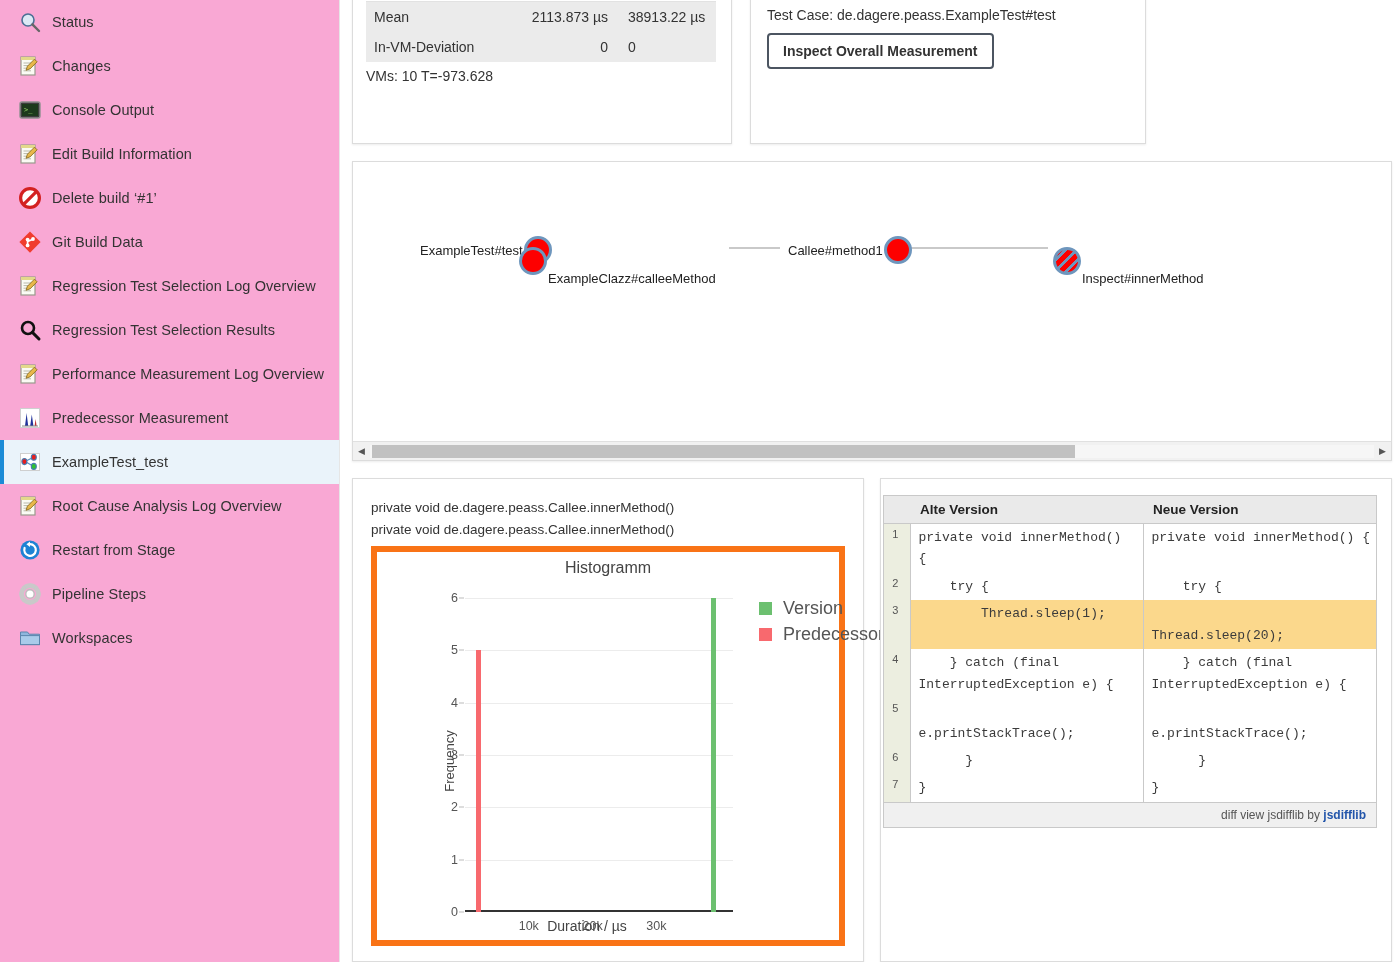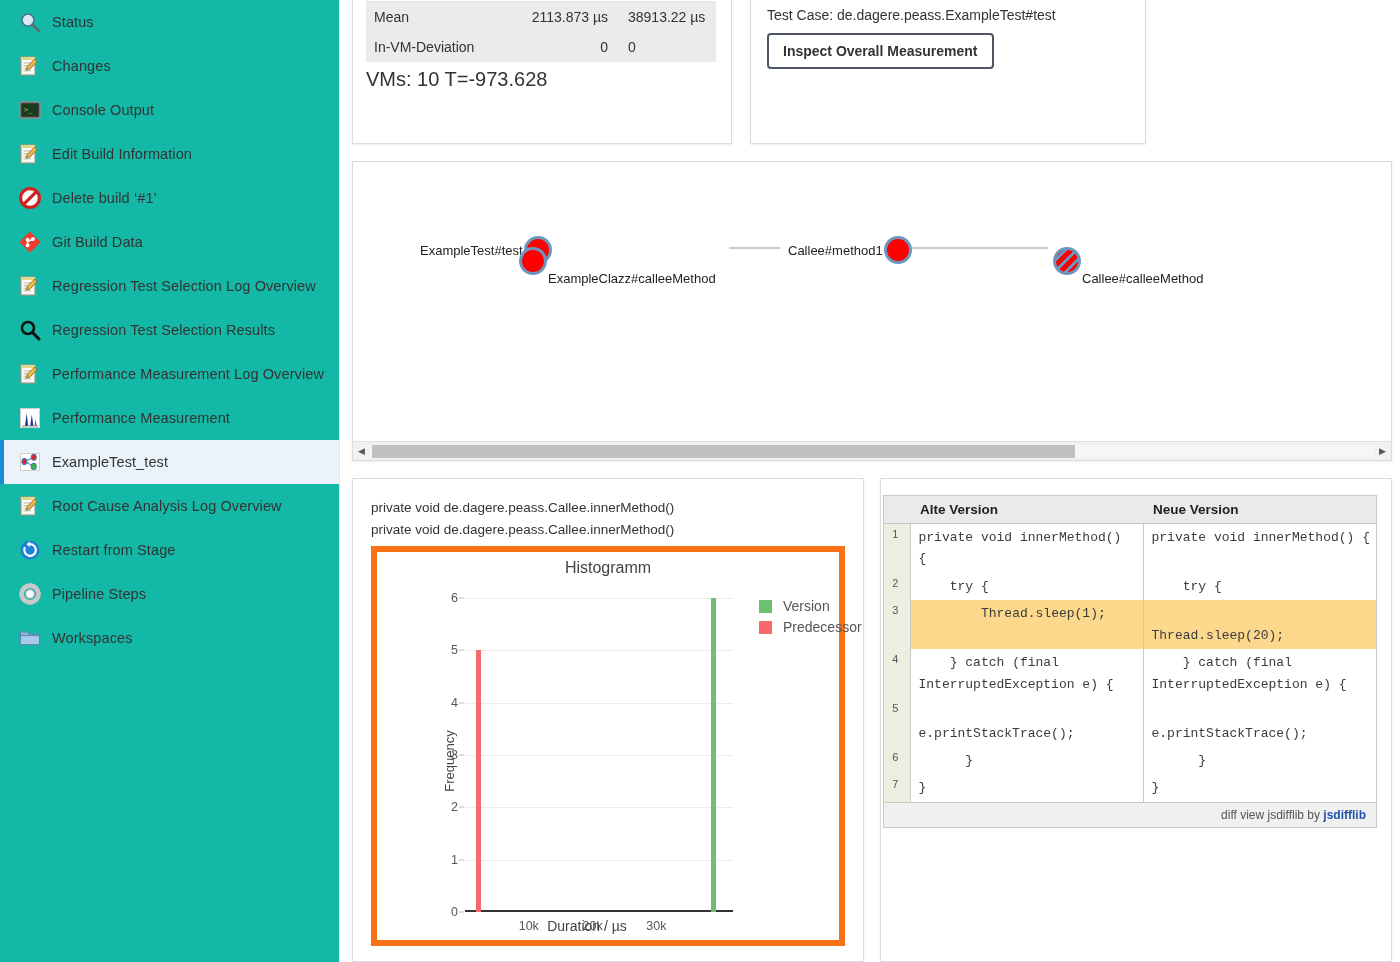--- a/index.html
+++ b/index.html
@@ -10,21 +10,21 @@
     font-family: "Liberation Sans", sans-serif;
     color: #333;
     overflow: hidden;
   }
   #app { position: relative; width: 1400px; height: 962px; }
 
   
   #sidebar {
     position: absolute; left: 0; top: 0;
     width: 340px; height: 962px;
-    background: #14b8a6;
+    background: #f9a8d4;
     border-right: 1px solid #e6e6e6;
   }
   .side-item {
     position: relative;
     display: flex; align-items: center;
     height: 44px;
     padding-left: 18px;
     cursor: pointer;
   }
   .side-item.selected { background: #eaf3fa; }
@@ -58,21 +58,21 @@
   #stats-table { width: 350px; margin: 0 0 0 13px; border-collapse: collapse; font-size: 14px; }
   #stats-table th {
     font-weight: bold; color: #444; padding: 6px 8px; font-size: 14px;
     border-bottom: 1px solid #e2e2e2; white-space: nowrap;
   }
   #stats-table td { padding: 7px 8px; color: #333; white-space: nowrap; }
   #stats-table tr.alt { background: #ebebeb; border-radius: 7px; }
   .col-prop { text-align: left; width: 140px; }
   .col-pred { text-align: right; width: 110px; }
   .col-curr { text-align: left; width: 100px; padding-left: 12px !important; }
-  #vms-line { font-size: 20px; color: #333; padding: 6px 0 0 13px; white-space: nowrap; }
+  #vms-line { font-size: 14px; color: #333; padding: 6px 0 0 13px; white-space: nowrap; }
 
   
   #testcase-card { left: 750px; top: -28px; width: 396px; height: 172px; }
   #testcase-label { font-size: 14px; color: #333; padding: 34px 0 0 16px; white-space: nowrap; }
   #inspect-btn {
     margin: 10px 0 0 16px;
     padding: 8px 14px;
     font-family: "Liberation Sans", sans-serif;
     font-size: 14px; font-weight: bold; color: #333;
     background: #fff;
@@ -154,21 +154,21 @@
     font-size: 13px; color: #444; white-space: nowrap;
   }
   #xlabel {
     position: absolute; left: 76px; width: 268px;
     bottom: 6px; text-align: center;
     font-size: 14px; color: #444;
   }
   #legend { position: absolute; left: 382px; top: 16px; }
   .leg-row { display: flex; align-items: center; margin-bottom: 5px; }
   .leg-sw { width: 13px; height: 13px; margin-right: 11px; flex: 0 0 13px; }
-  .leg-txt { font-size: 14px; color: #555; white-space: nowrap; }
+  .leg-txt { font-size: 18px; color: #555; white-space: nowrap; }
 
   
   #diff-card { left: 880px; top: 478px; width: 512px; height: 484px; }
   #diff-wrap { margin: 16px 14px 0 2px; border: 1px solid #c9c9c9; background: #fff; }
   #diff-table { width: 100%; border-collapse: collapse; table-layout: fixed; }
   #diff-table th {
     background: #eaeaea;
     font-family: "Liberation Sans", sans-serif;
     font-size: 13.5px; font-weight: bold; color: #222;
     text-align: left;
@@ -324,21 +324,21 @@
       <div class="side-item">
         <span style="width: 24px; height: 24px; flex: 0 0 24px; margin-right: 10px; display: block;">
           <svg viewBox="0 0 24 24" class="side-ico">
             <rect x="2.5" y="2.5" width="19" height="19" fill="#fff" stroke="#cfcfcf" stroke-width="1"></rect>
             <path d="M7 20 L8.6 7 L10.2 20 Z" fill="#20329b"></path>
             <path d="M12.2 20 L13.8 8.4 L15.4 20 Z" fill="#20329b"></path>
             <path d="M16.6 20 L17.6 13 L18.6 20 Z" fill="#c03030"></path>
             <line x1="4" y1="20" x2="20" y2="20" stroke="#888" stroke-width="1"></line>
           </svg>
         </span>
-        <span class="side-label">Performance Measurement</span>
+        <span class="side-label">Predecessor Measurement</span>
       </div>
       <div class="side-item selected">
         <span style="width: 24px; height: 24px; flex: 0 0 24px; margin-right: 10px; display: block;">
           <svg viewBox="0 0 24 24" class="side-ico">
             <rect x="2.5" y="3.5" width="19" height="17" fill="#fff" stroke="#cfcfcf" stroke-width="1"></rect>
             <line x1="7" y1="11.5" x2="15" y2="7.5" stroke="#5b8fc0" stroke-width="1.3"></line>
             <line x1="7" y1="11.5" x2="15" y2="16" stroke="#5b8fc0" stroke-width="1.3"></line>
             <ellipse cx="6.4" cy="11.6" rx="2.5" ry="3" fill="#e81f1f" stroke="#4a7bb0" stroke-width="1.1"></ellipse>
             <ellipse cx="15.8" cy="7.3" rx="2.5" ry="3" fill="#e81f1f" stroke="#4a7bb0" stroke-width="1.1"></ellipse>
             <ellipse cx="15.8" cy="16.4" rx="2.5" ry="3" fill="#2fc32f" stroke="#4a7bb0" stroke-width="1.1"></ellipse>
@@ -439,21 +439,21 @@
         <div class="gnode" style="left: 166px; top: 74px;">
           <span class="gcircle"></span>
           <span class="glabel right">ExampleClazz#calleeMethod</span>
         </div>
         <div class="gnode" style="left: 435px; top: 74px;">
           <span class="glabel left">Callee#method1</span>
           <span class="gcircle"></span>
         </div>
         <div class="gnode" style="left: 700px; top: 74px;">
           <span class="gcircle striped"></span>
-          <span class="glabel right">Callee#calleeMethod</span>
+          <span class="glabel right">Inspect#innerMethod</span>
         </div>
       </div>
     <div id="hscroll">
       <div class="sb-arrow">◀</div>
       <div id="sb-track">
         <div id="sb-thumb" style="width: 70%;"></div>
       </div>
       <div class="sb-arrow">▶</div>
     </div>
   </div>

